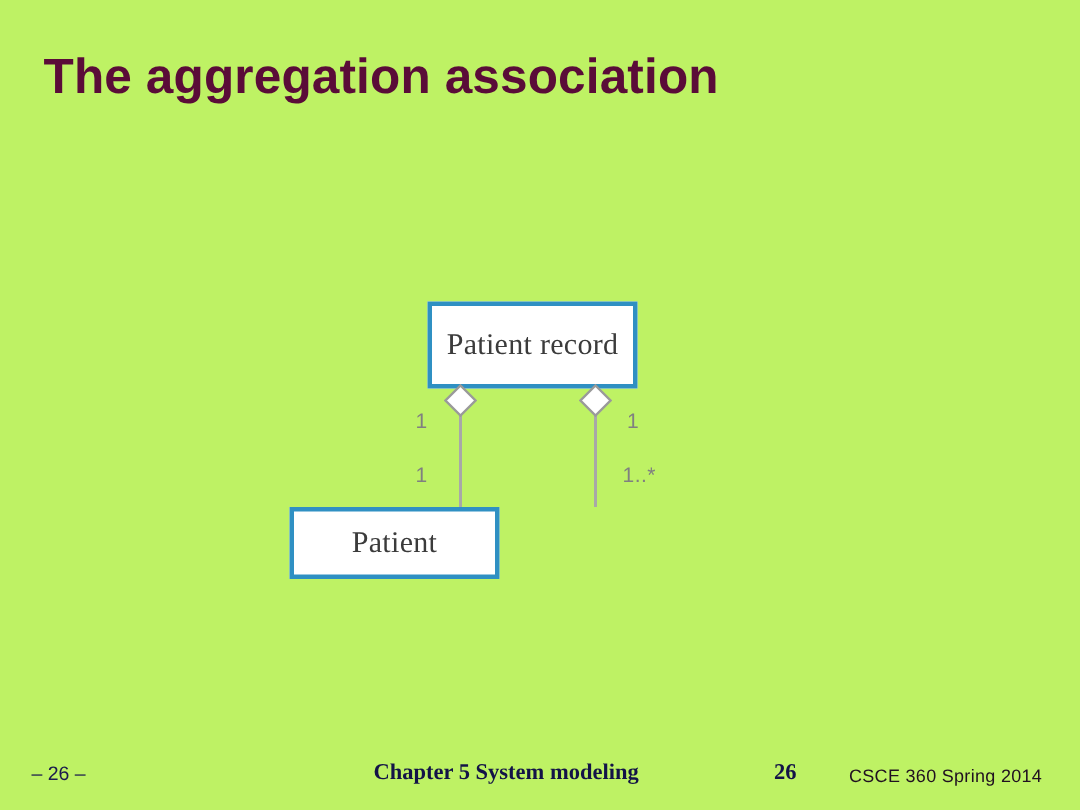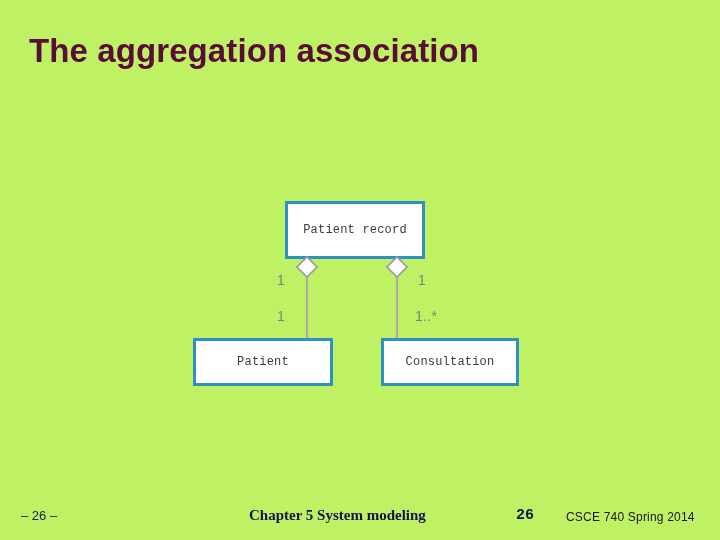--- a/index.html
+++ b/index.html
@@ -54,22 +54,22 @@
   .uml-box {
     position: absolute;
     box-sizing: border-box;
     background: #ffffff;
     border: 3px solid #2f90c3;
     display: flex;
     align-items: center;
     justify-content: center;
   }
   .uml-box .uml-label {
-    font-family: Liberation Mono, monospace;
-    font-size: 12px;
+    font-family: Liberation Serif, serif;
+    font-size: 20px;
     font-weight: normal;
     color: #3b3b3b;
     letter-spacing: 0.2px;
     white-space: nowrap;
   }
 
   
   .box-patient-record {
     left: 285px;
     top: 201px;
@@ -150,21 +150,21 @@
     font-family: Liberation Serif, serif;
     font-size: 15px;
     font-weight: bold;
     color: #131347;
     white-space: nowrap;
   }
   .footer-slide-number {
     position: absolute;
     left: 516px;
     top: 507px;
-    font-family: Liberation Mono, monospace;
+    font-family: Liberation Serif, serif;
     font-size: 15px;
     font-weight: bold;
     color: #131347;
     white-space: nowrap;
   }
   .footer-course {
     position: absolute;
     left: 566px;
     top: 510px;
     font-family: "Liberation Sans", sans-serif;
@@ -200,24 +200,21 @@
 
     <div class="mult mult-top-left">1</div>
     <div class="mult mult-bottom-left">1</div>
     <div class="mult mult-top-right">1</div>
     <div class="mult mult-bottom-right">1..*</div>
 
     <div class="uml-box box-patient node">
       <span class="uml-label">Patient</span>
     </div>
 
-    <div class="uml-box box-consultation node">
-      <span class="uml-label">Consultation</span>
-    </div>
 
   </div>
 
   <div class="footer-page-left">– 26 –</div>
   <div class="footer-chapter">Chapter 5 System modeling</div>
   <div class="footer-slide-number">26</div>
-  <div class="footer-course">CSCE 740 Spring  2014</div>
+  <div class="footer-course">CSCE 360 Spring  2014</div>
 
 </div>
 
 </body></html>

